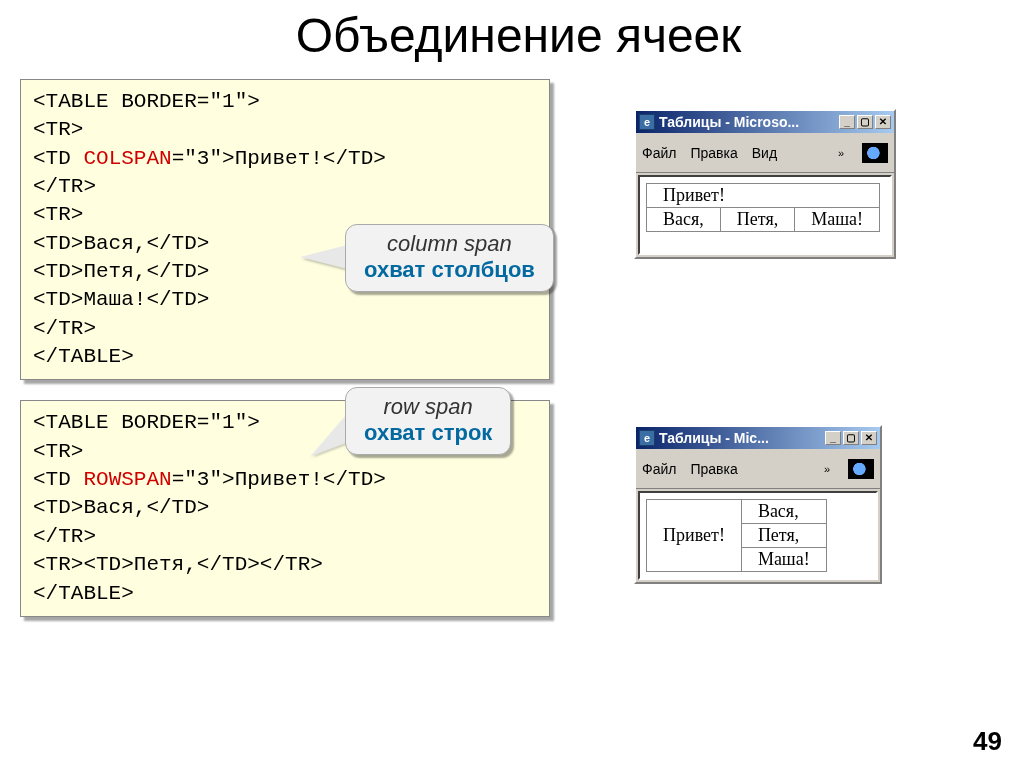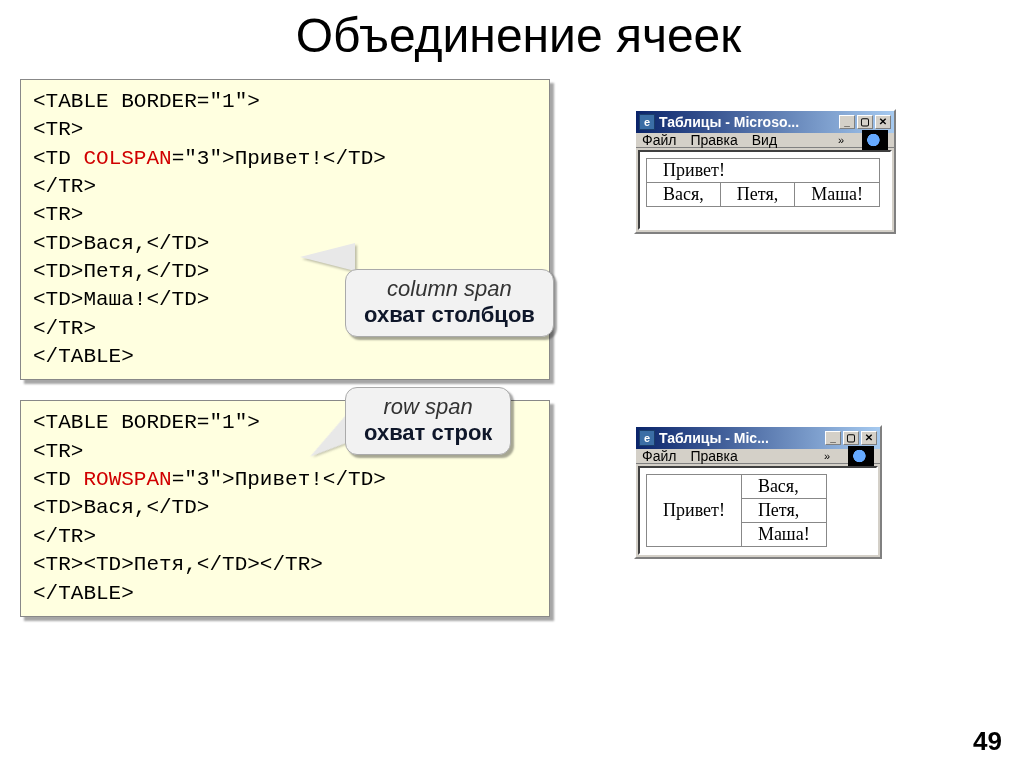--- a/index.html
+++ b/index.html
@@ -41,21 +41,21 @@
     background: #f2f2f2;
     border: 1px solid #aaa;
     border-radius: 12px;
     box-shadow: 3px 3px 2px rgba(0,0,0,0.35);
     text-align: center;
     font-size: 22px;
     padding: 6px 18px 8px 18px;
     z-index: 5;
   }
   .callout .en { font-style: italic; color: #333; }
-  .callout .ru { font-weight: bold; color: #0f172a; }
+  .callout .ru { font-weight: bold; color: #0369a1; }
   .pointer {
     position: absolute;
     width: 0; height: 0;
     z-index: 4;
   }
   
   .pointer-left {
     border-top: 14px solid transparent;
     border-bottom: 14px solid transparent;
     border-right: 55px solid #e8e8e8;
@@ -109,21 +109,21 @@
     font-weight: bold;
     color: #000;
   }
   .menubar {
     display: flex;
     align-items: center;
     padding: 2px 6px;
     border-bottom: 1px solid #808080;
     background: #d4d0c8;
     gap: 14px;
-    height: 15px;
+    height: 40px;
   }
   .menubar span { text-decoration: underline; text-decoration-color: transparent; }
   .menubar .chev {
     font-size: 11px;
     margin-left: auto;
     padding: 0 4px;
   }
   .menubar .throbber {
     width: 26px; height: 20px;
     background: #000;
@@ -186,21 +186,21 @@
     <div>&lt;TABLE BORDER="1"&gt;</div>
     <div>&lt;TR&gt;</div>
     <div><span>   &lt;TD </span><span class="red">ROWSPAN</span><span>="3"&gt;Привет!&lt;/TD&gt;</span></div>
     <div>   &lt;TD&gt;Вася,&lt;/TD&gt;</div>
     <div>&lt;/TR&gt;</div>
     <div>&lt;TR&gt;&lt;TD&gt;Петя,&lt;/TD&gt;&lt;/TR&gt;</div>
     <div>&lt;/TABLE&gt;</div>
   </div>
 
   <div class="pointer pointer-left" style="left:300px; top:164px;"></div>
-  <div class="callout" style="left:345px; top:145px;margin-top:45px;">
+  <div class="callout" style="left:345px; top:145px;">
     <div class="en">column span</div>
     <div class="ru">охват столбцов</div>
   </div>
 
   <div class="pointer pointer-left" style="left:305px; top:348px; transform: rotate(-35deg);"></div>
   <div class="callout" style="left:345px; top:308px;">
     <div class="en">row span</div>
     <div class="ru">охват строк</div>
   </div>
 

